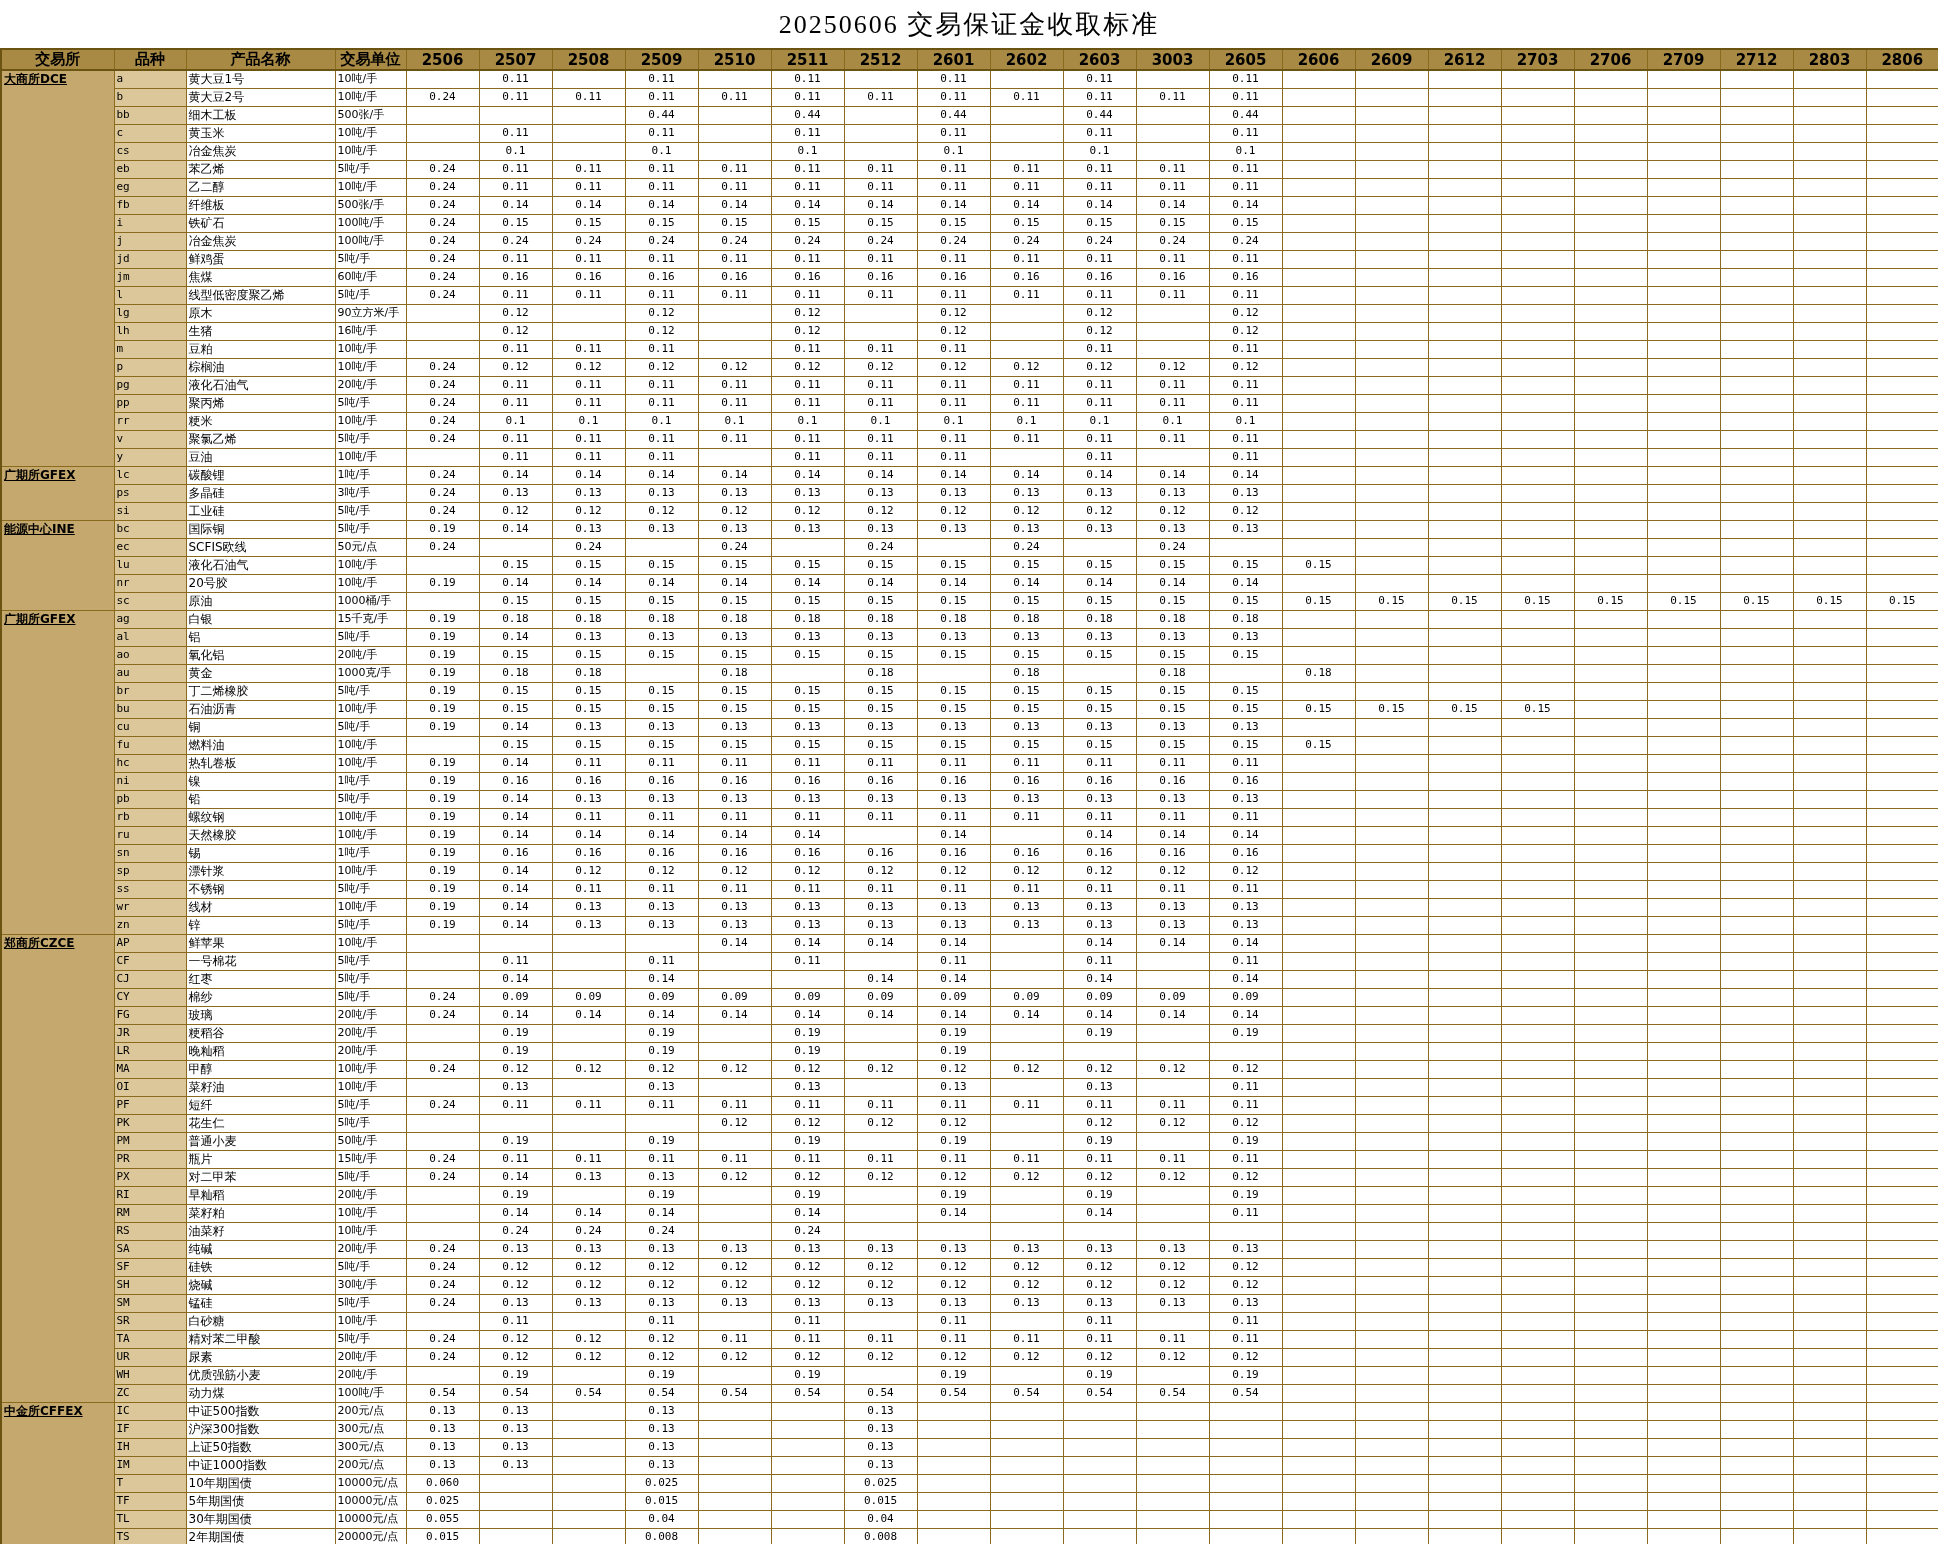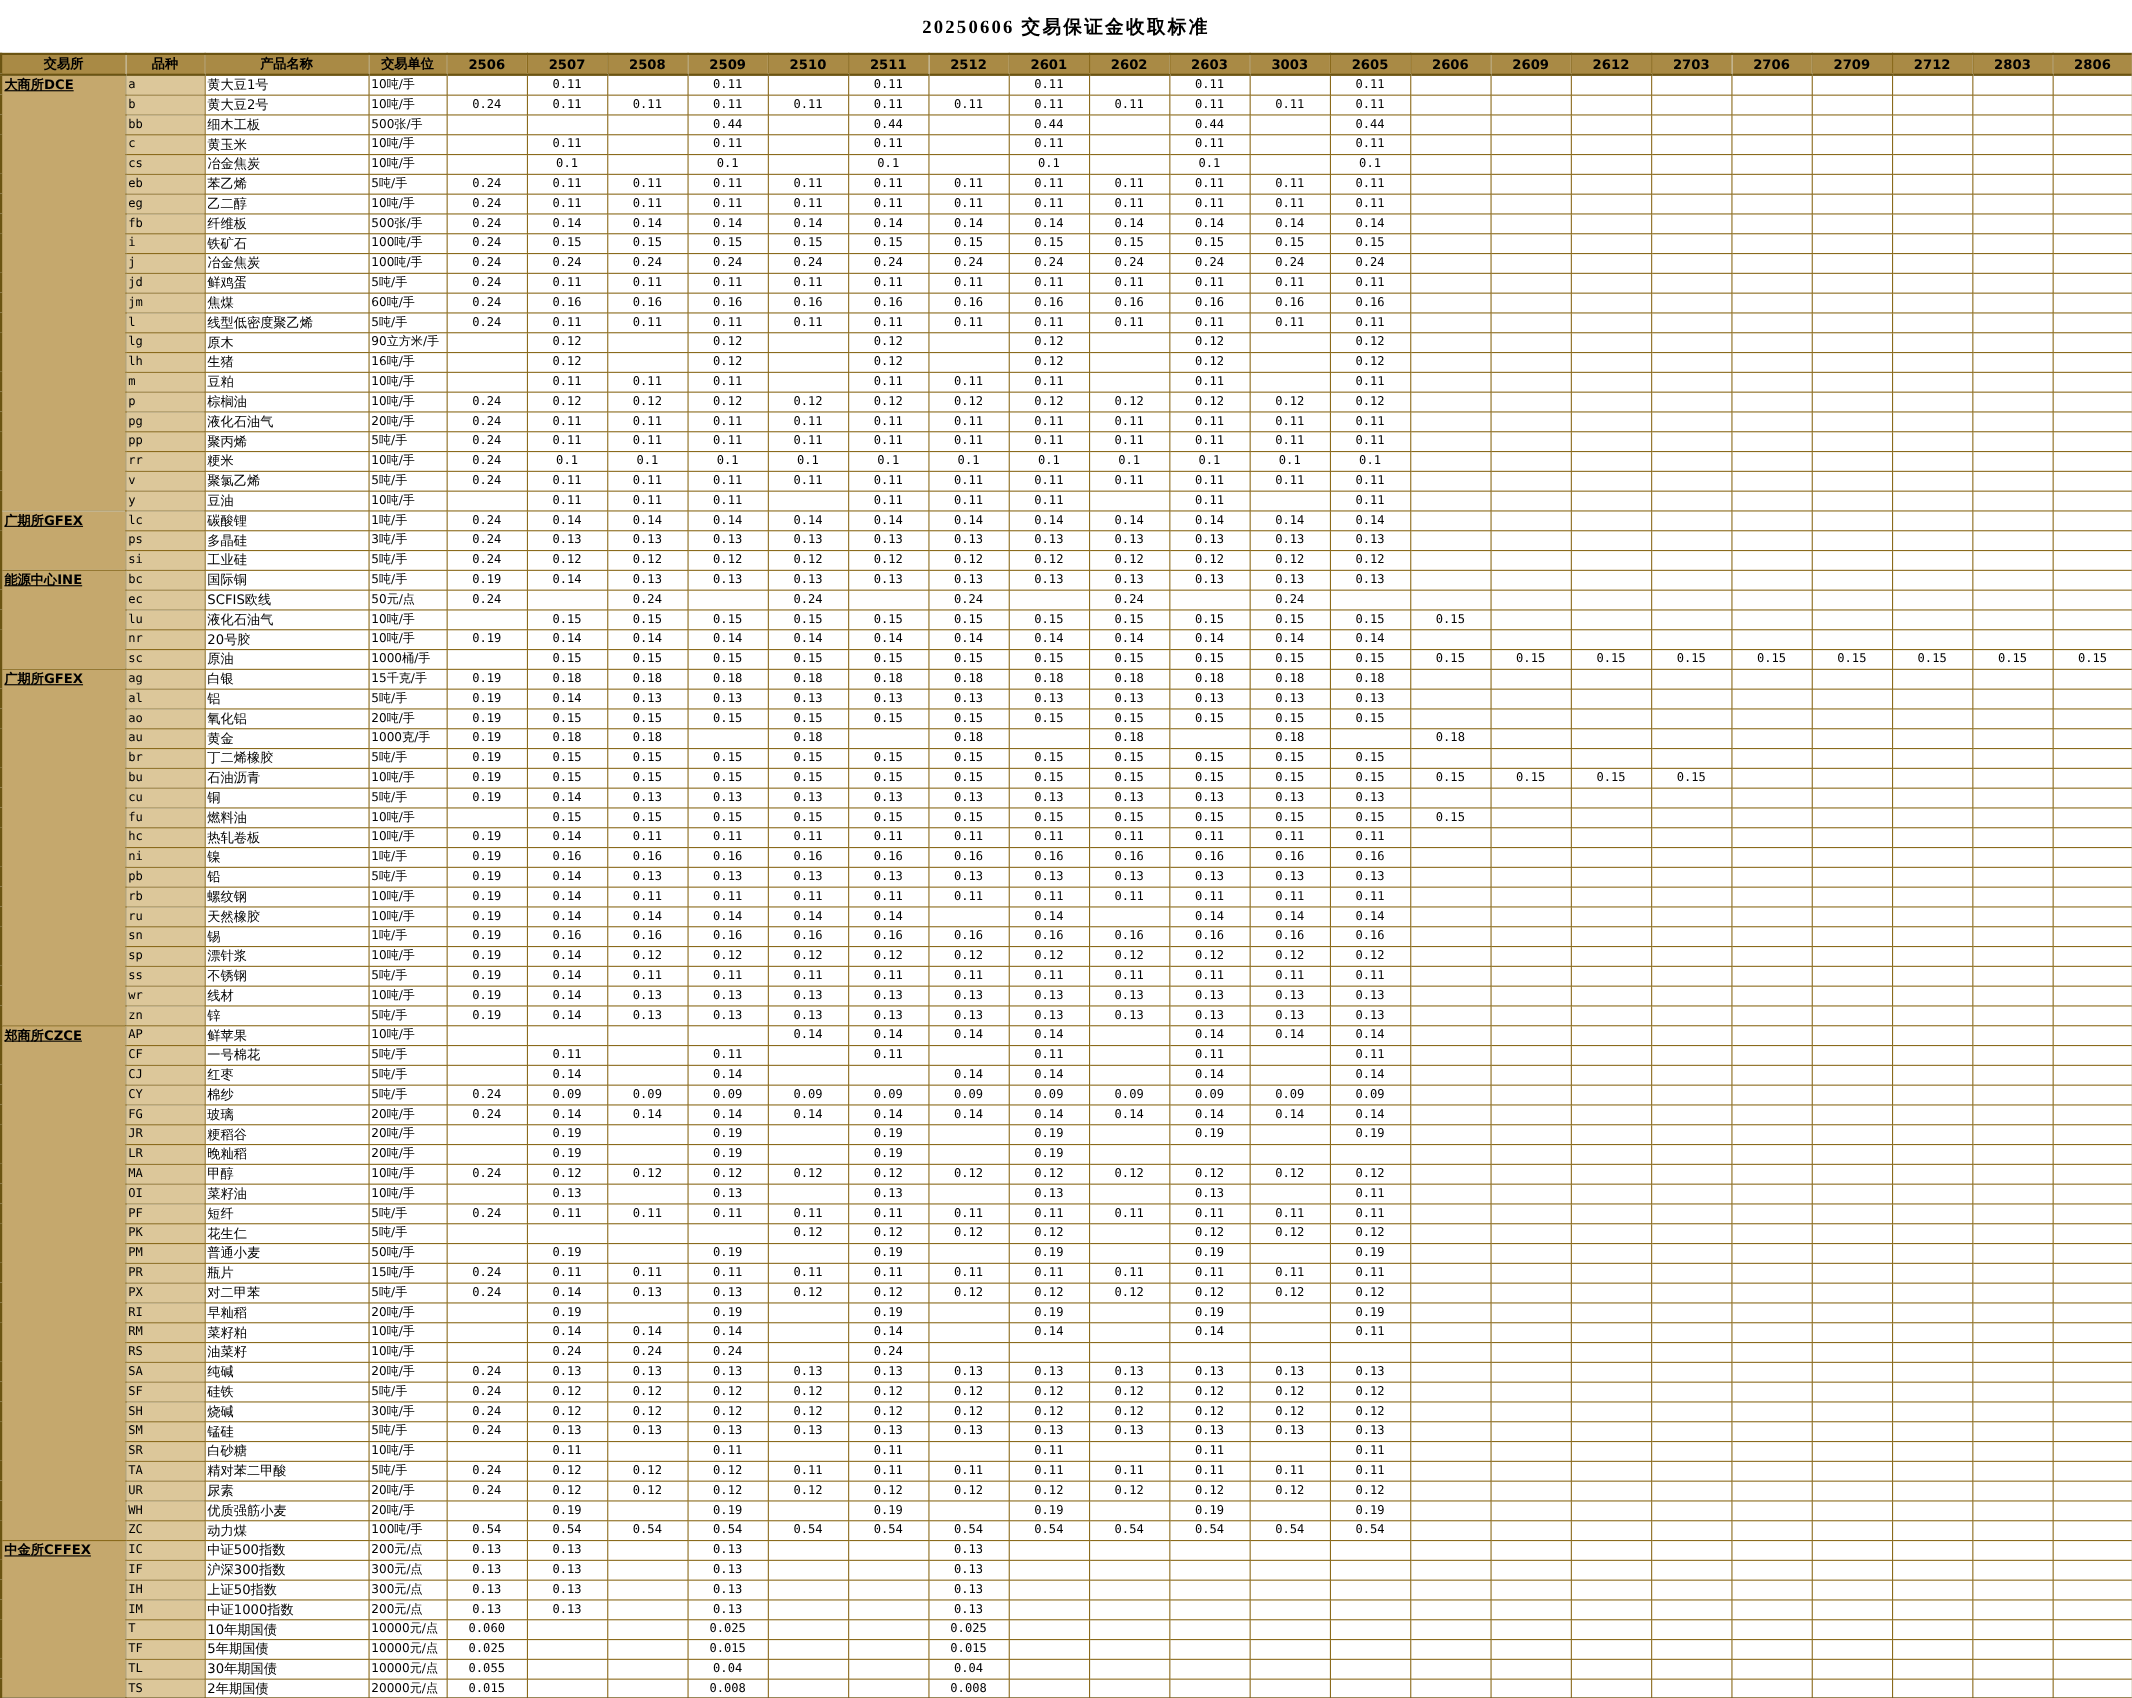--- a/index.html
+++ b/index.html
@@ -1,25 +1,25 @@
 <!DOCTYPE html>
 <html><head>
 <meta charset="utf-8">
 <style>
   html,body{margin:0;padding:0;background:#ffffff;}
   body{width:1938px;height:1544px;overflow:hidden;font-family:"DejaVu Sans",sans-serif;}
   .sheet{width:1938px;}
   .title{height:48px;display:flex;align-items:center;justify-content:center;
-         font-family:"Liberation Serif",serif;font-size:17px;font-weight:bold;
+         font-family:"Liberation Serif",serif;font-size:26px;font-weight:normal;
          letter-spacing:2px;color:#000;}
   table{border-collapse:collapse;table-layout:fixed;width:1938px;
         border:2px solid #6b5412;}
   th,td{border:1px solid #8a6a1c;overflow:hidden;white-space:nowrap;
         box-sizing:border-box;padding:0 2px;}
-  thead th{background:#a98a45;font-size:12px;font-weight:bold;height:17px;
+  thead th{background:#a98a45;font-size:15px;font-weight:bold;height:17px;
            text-align:center;color:#000;border-bottom:2px solid #6b5412;}
   tbody tr{height:18px;}
   td.exchange{background:#c5a86d;vertical-align:top;text-align:left;
               font-size:12px;font-weight:bold;line-height:17px;text-decoration:underline;}
   td.code{background:#dcc79a;font-family:"DejaVu Sans Mono",monospace;
           font-size:11px;text-align:left;line-height:16px;}
   td.pname{font-size:12px;text-align:left;line-height:16px;background:#fff;}
   td.unit{font-size:11px;text-align:left;line-height:16px;background:#fff;}
   td.val{font-family:"DejaVu Sans Mono",monospace;font-size:11px;
          text-align:center;line-height:16px;background:#fff;}

